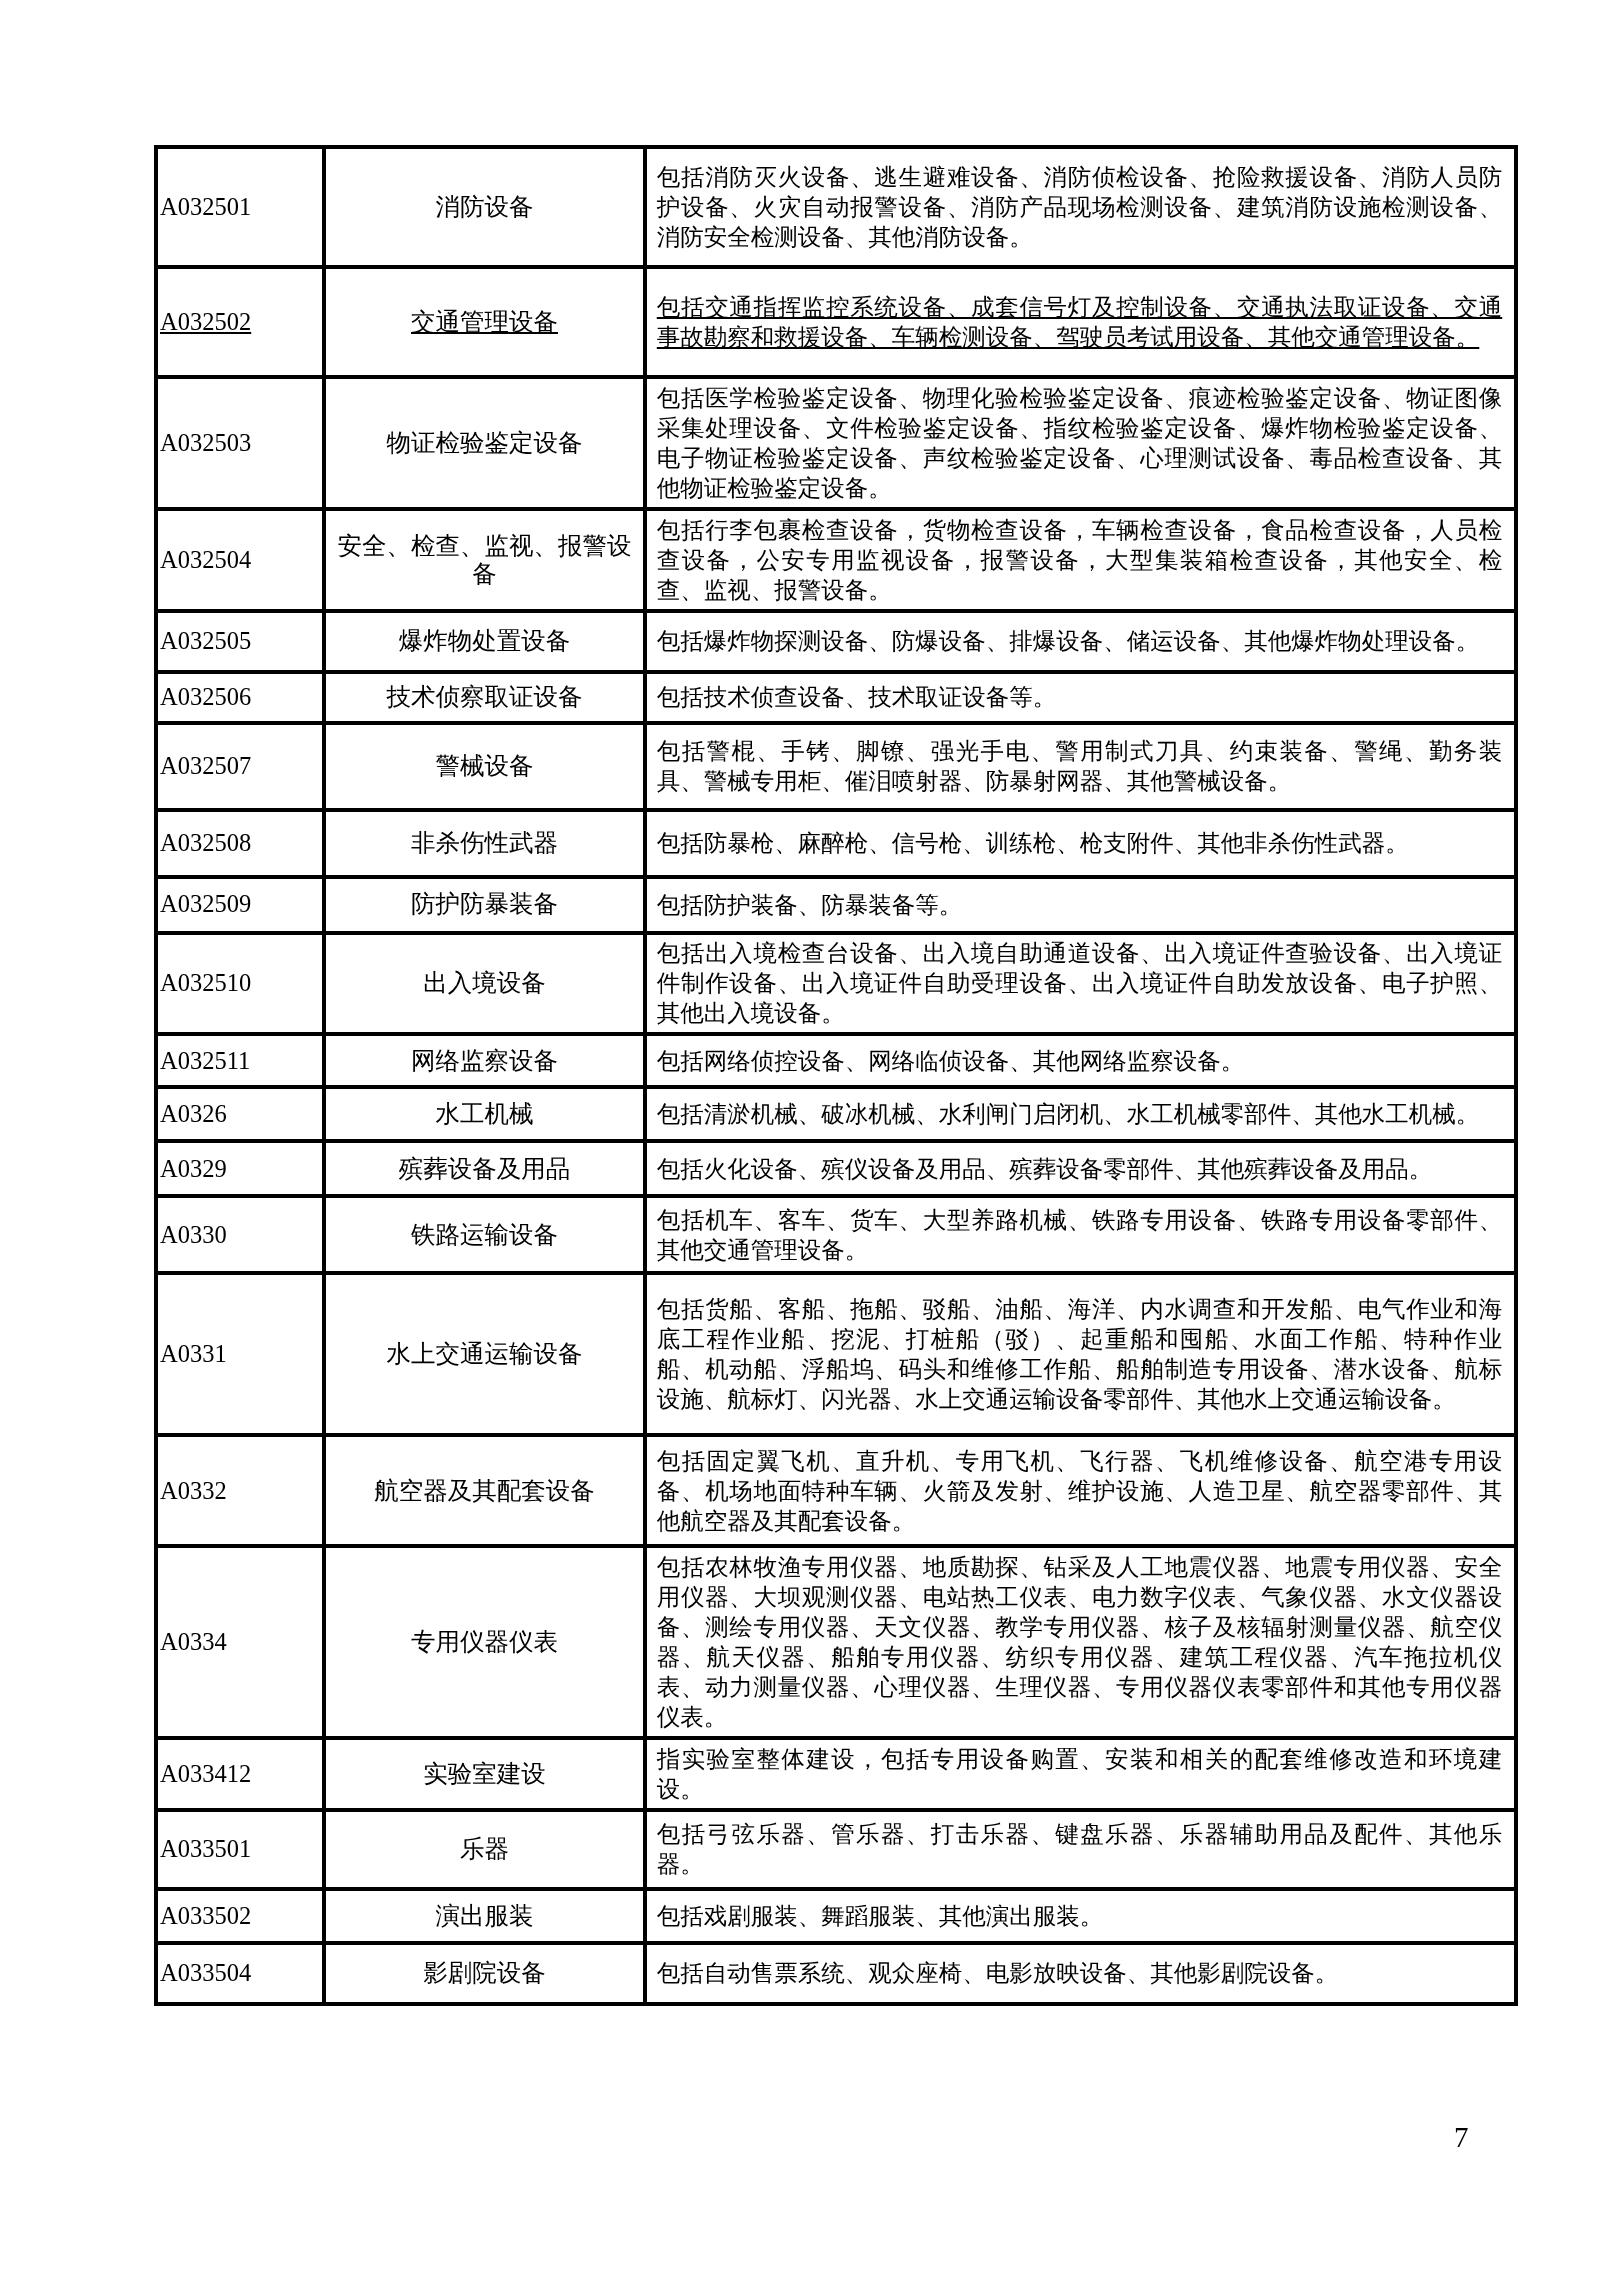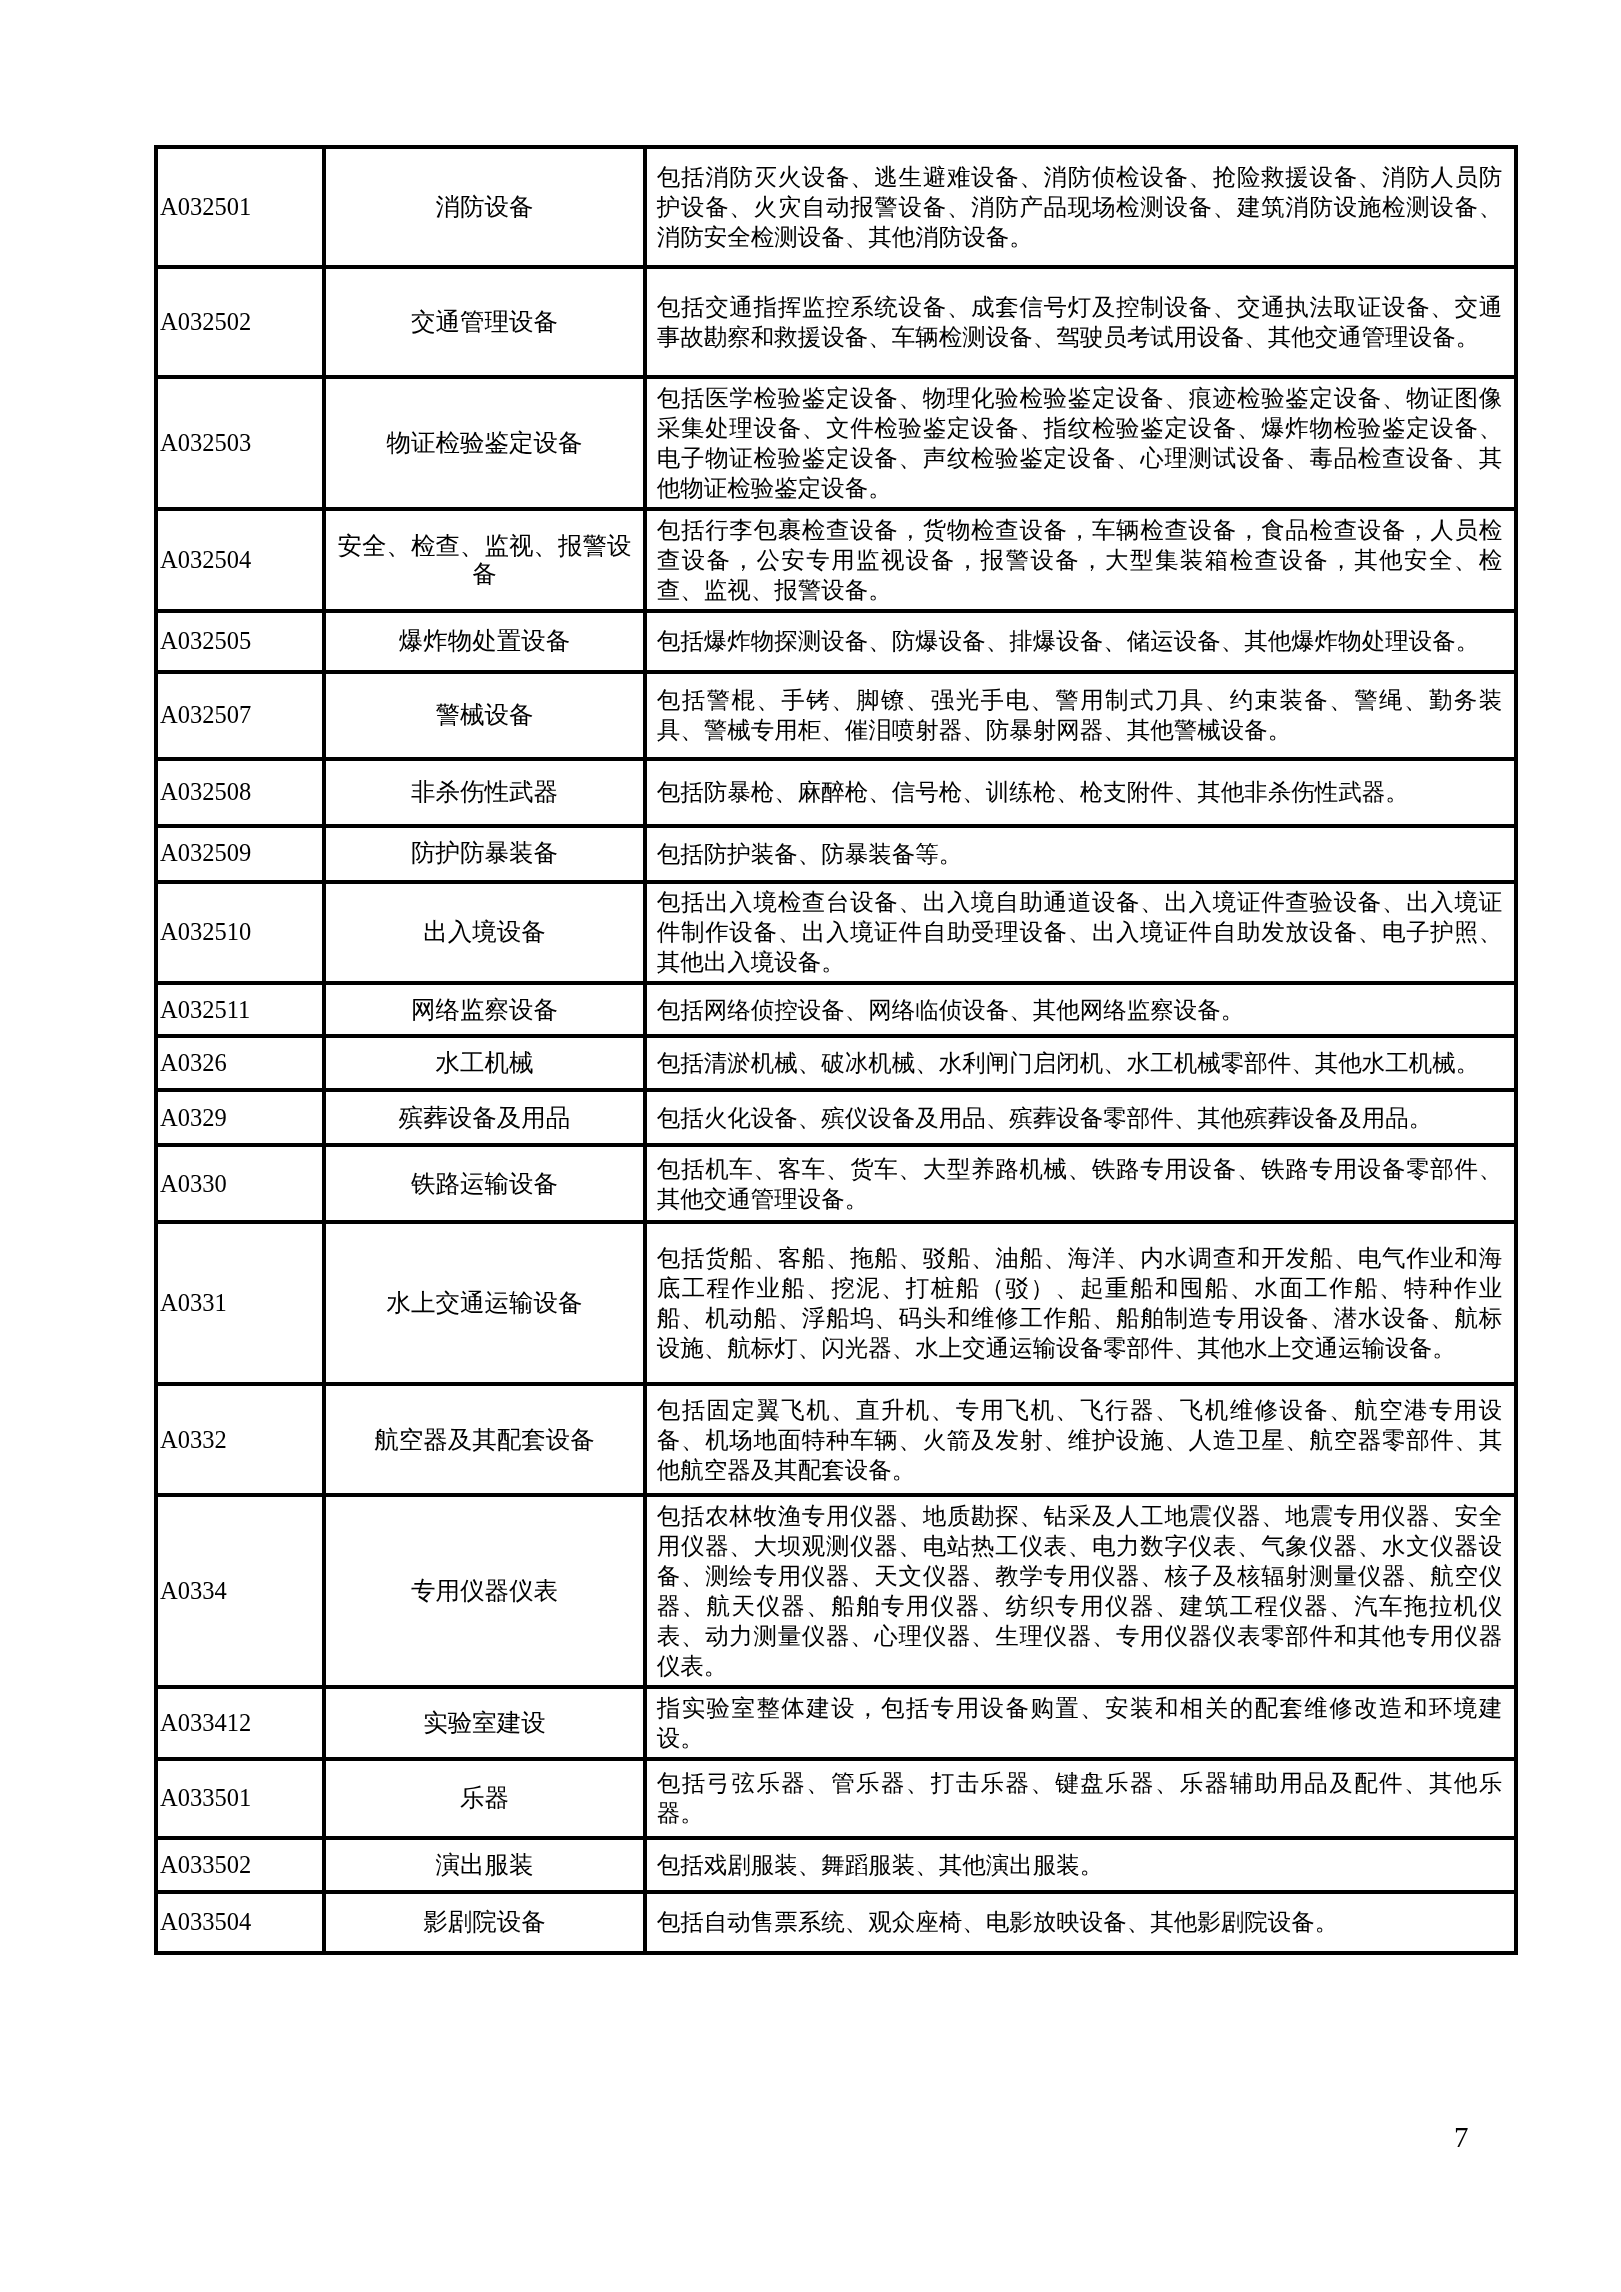--- a/index.html
+++ b/index.html
@@ -46,39 +46,44 @@
 
 <div class="doc-page">
 
   <table class="doc-table">
     <tbody id="table-body">
         <tr style="height: 120px;">
           <td class="cell-code">A032501</td>
           <td class="cell-name">消防设备</td>
           <td class="cell-desc">包括消防灭火设备、逃生避难设备、消防侦检设备、抢险救援设备、消防人员防护设备、火灾自动报警设备、消防产品现场检测设备、建筑消防设施检测设备、消防安全检测设备、其他消防设备。</td>
         </tr>
-        <tr style="height: 110px;">
+        <tr style="height: 110px; text-decoration: underline;">
           <td class="cell-code">A032502</td>
           <td class="cell-name">交通管理设备</td>
           <td class="cell-desc">包括交通指挥监控系统设备、成套信号灯及控制设备、交通执法取证设备、交通事故勘察和救援设备、车辆检测设备、驾驶员考试用设备、其他交通管理设备。</td>
         </tr>
         <tr style="height: 115px;">
           <td class="cell-code">A032503</td>
           <td class="cell-name">物证检验鉴定设备</td>
           <td class="cell-desc">包括医学检验鉴定设备、物理化验检验鉴定设备、痕迹检验鉴定设备、物证图像采集处理设备、文件检验鉴定设备、指纹检验鉴定设备、爆炸物检验鉴定设备、电子物证检验鉴定设备、声纹检验鉴定设备、心理测试设备、毒品检查设备、其他物证检验鉴定设备。</td>
         </tr>
         <tr style="height: 84px;">
           <td class="cell-code">A032504</td>
           <td class="cell-name">安全、检查、监视、报警设备</td>
           <td class="cell-desc">包括行李包裹检查设备，货物检查设备，车辆检查设备，食品检查设备，人员检查设备，公安专用监视设备，报警设备，大型集装箱检查设备，其他安全、检查、监视、报警设备。</td>
         </tr>
         <tr style="height: 61px;">
           <td class="cell-code">A032505</td>
           <td class="cell-name">爆炸物处置设备</td>
           <td class="cell-desc">包括爆炸物探测设备、防爆设备、排爆设备、储运设备、其他爆炸物处理设备。</td>
+        </tr>
+        <tr style="height: 51px;">
+          <td class="cell-code">A032506</td>
+          <td class="cell-name">技术侦察取证设备</td>
+          <td class="cell-desc">包括技术侦查设备、技术取证设备等。</td>
         </tr>
         <tr style="height: 87px;">
           <td class="cell-code">A032507</td>
           <td class="cell-name">警械设备</td>
           <td class="cell-desc">包括警棍、手铐、脚镣、强光手电、警用制式刀具、约束装备、警绳、勤务装具、警械专用柜、催泪喷射器、防暴射网器、其他警械设备。</td>
         </tr>
         <tr style="height: 67px; font-family: Liberation Serif, serif;">
           <td class="cell-code">A032508</td>
           <td class="cell-name">非杀伤性武器</td>
           <td class="cell-desc">包括防暴枪、麻醉枪、信号枪、训练枪、枪支附件、其他非杀伤性武器。</td>

